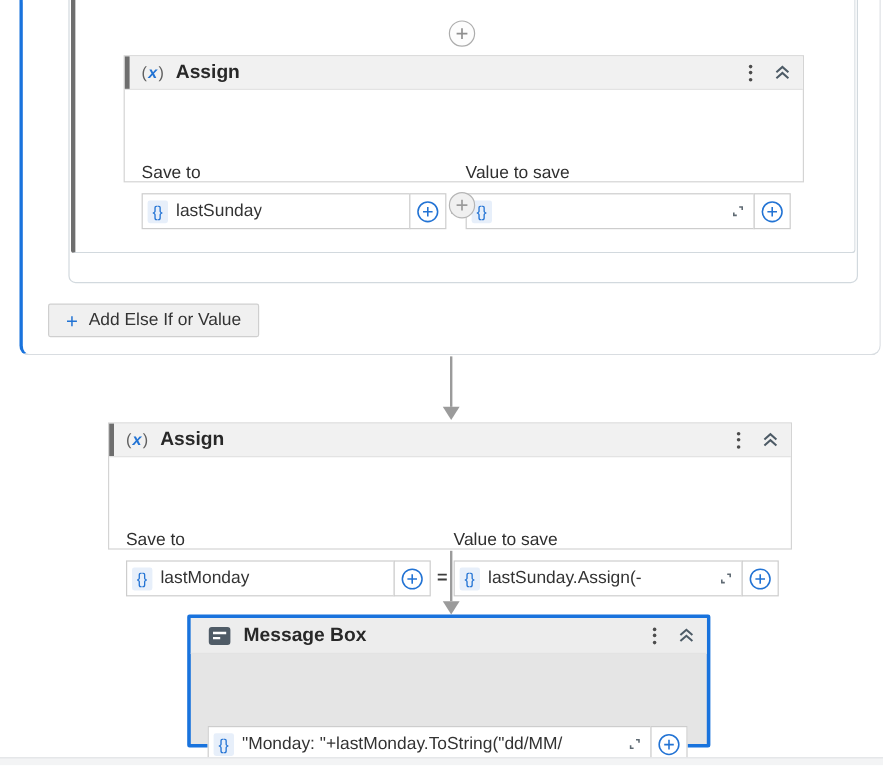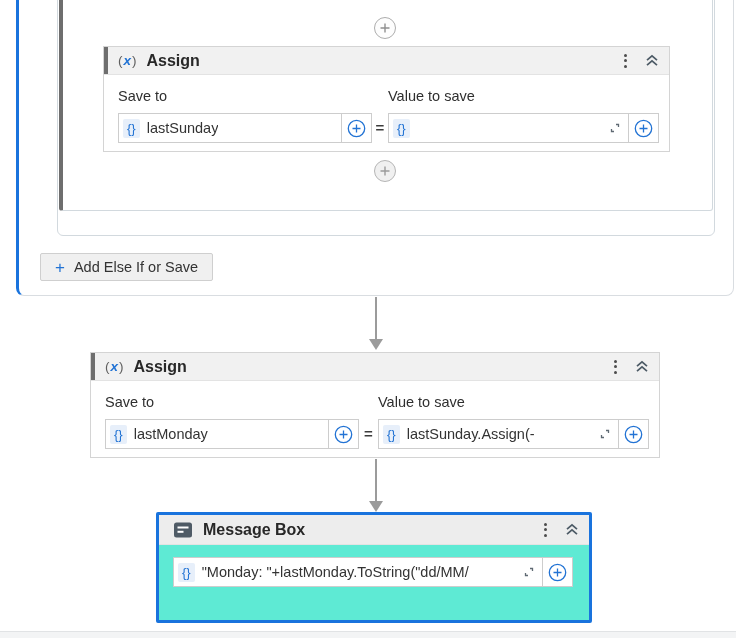--- a/index.html
+++ b/index.html
@@ -40,21 +40,21 @@
     display:flex; align-items:center; padding:0 10px 0 14px;
   }
   .header-stripe { position:absolute; left:0; top:0; width:4px; height:100%; background:#6e6e6e; }
   .fx-icon { font-size:13.5px; color:#5f5f5f; letter-spacing:0; white-space:nowrap; }
   .fx-icon .fx-x { color:#2273d4; font-weight:bold; font-style:italic; padding:0 1px; }
   .card-title { margin-left:10px; font-size:16px; font-weight:bold; color:#282828; }
   .header-right { margin-left:auto; display:flex; align-items:center; gap:16px; }
   .kebab { display:flex; flex-direction:column; gap:2.5px; padding:2px; cursor:pointer; }
   .kebab i { width:3px; height:3px; border-radius:50%; background:#4c4c4c; }
   .chev-btn { cursor:pointer; display:flex; }
-  .card-body { display:flex; align-items:center; padding:13px 10px 10px 14px; }
+  .card-body { display:flex; align-items:center; padding:13px 10px 10px 14px;margin-top:48px; }
   .field-col { display:flex; flex-direction:column; }
   .field-label { font-size:14.5px; color:#2f2f2f; margin-bottom:7px; height:18px; }
   .req-star { color:#2273d4; margin-left:3px; }
   .input-group { display:flex; }
   .expr-input {
     height:30px; border:1px solid #cdcdcd; background:#fff;
     display:flex; align-items:center; gap:7px; padding:0 7px 0 4px;
     font-size:14.5px; color:#333; overflow:hidden; white-space:nowrap;
   }
   .expr-chip {
@@ -67,21 +67,21 @@
     width:31px; height:30px; margin-left:-1px; border:1px solid #cdcdcd; background:#fff;
     display:flex; align-items:center; justify-content:center; cursor:pointer; flex:0 0 auto;
   }
   .equals { width:20px; text-align:center; font-size:15px; color:#3c3c3c; font-weight:bold;
     align-self:flex-end; margin-bottom:7px; }
   
   .assign-top    { left:103px; top:46px;  width:567px; height:106px; }
   .assign-bottom { left:90px;  top:352px; width:570px; height:106px; }
   .msgbox {
     position:absolute; left:156px; top:512px; width:436px; height:111px;
-    background:#5eead4; border:3px solid #1973dd; border-radius:2px;
+    background:#e5e5e5; border:3px solid #1973dd; border-radius:2px;
   }
   .msgbox .card-header { height:30px; background:#ededed; padding-left:14px; }
   .msgbox .card-body { display:block; padding:12px 10px 9px 14px; }
   .msg-icon { display:flex; }
   
   .arrow-line { position:absolute; width:2px; background:#9b9b9b; }
   .arrow-head { position:absolute; width:0; height:0;
     border-left:7px solid transparent; border-right:7px solid transparent;
     border-top:11px solid #9b9b9b; }
   
@@ -177,21 +177,21 @@
   <div class="plus-circle faint" style="left:374px; top:160px;">
     <span>
       <svg width="12" height="12" viewBox="0 0 12 12">
           <path d="M6 1.5 V10.5 M1.5 6 H10.5" stroke="#9a9a9a" stroke-width="1.4" fill="none"></path>
         </svg>
     </span>
   </div>
 
   <div class="add-else-btn">
     <span class="plus-glyph">+</span>
-    <span>Add Else If or Save</span>
+    <span>Add Else If or Value</span>
   </div>
 
   <div class="arrow-line" style="left:375px; top:297px; height:42px;"></div>
   <div class="arrow-head" style="left:369px; top:339px;"></div>
 
   <div class="activity-card assign-bottom">
     <div class="card-header">
       <div class="header-stripe"></div>
       <span class="fx-icon"><span>(</span><span class="fx-x">x</span><span>)</span></span>
       <span class="card-title">Assign</span>

